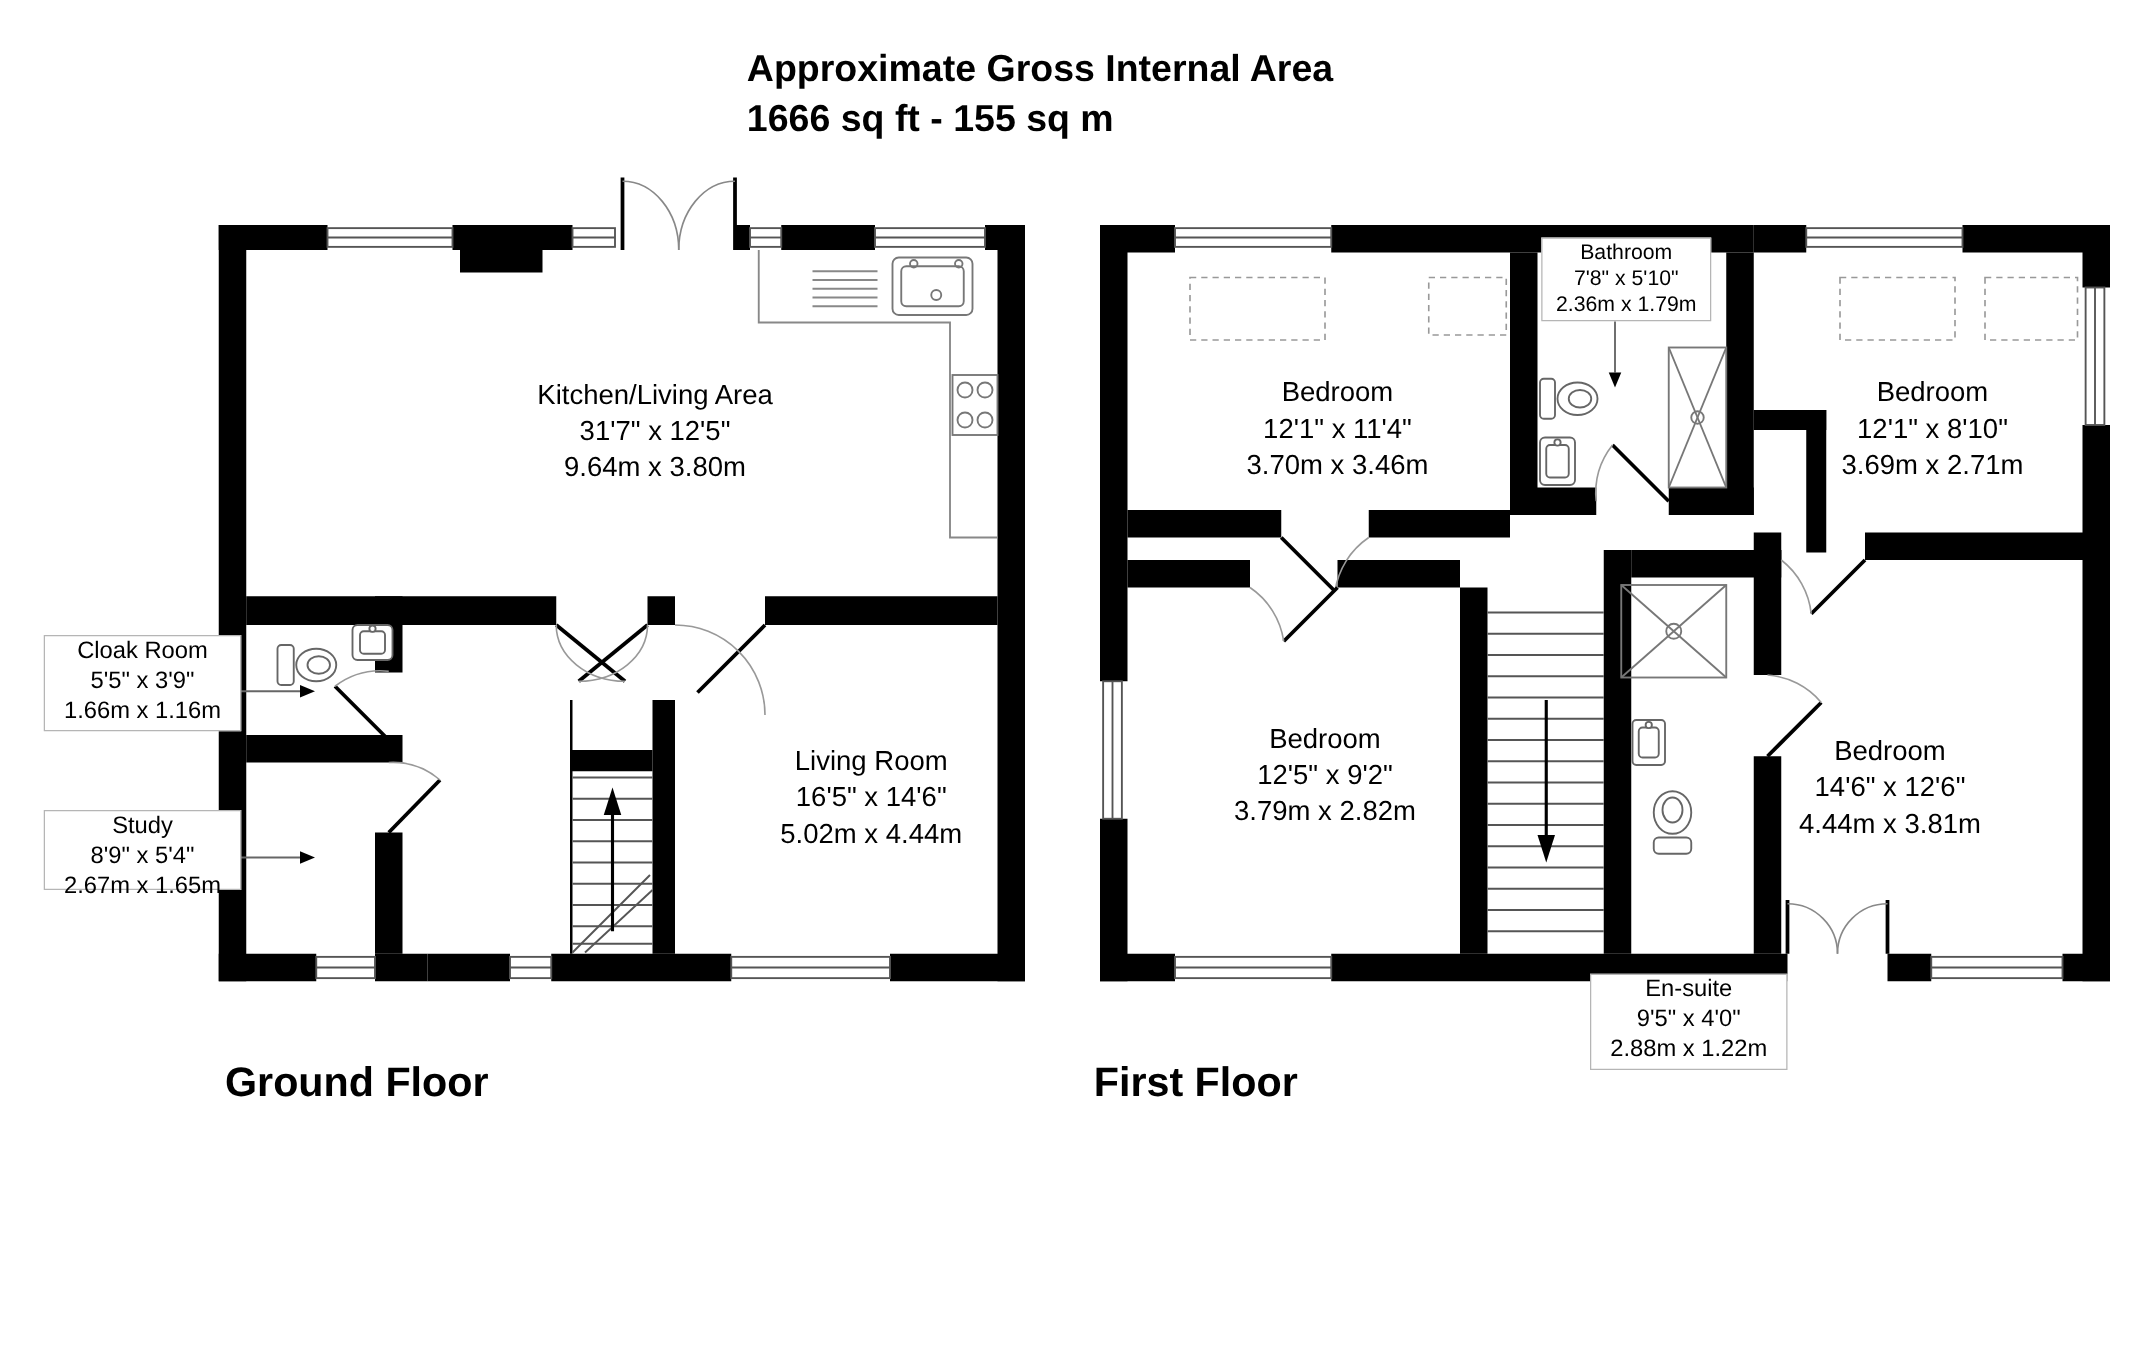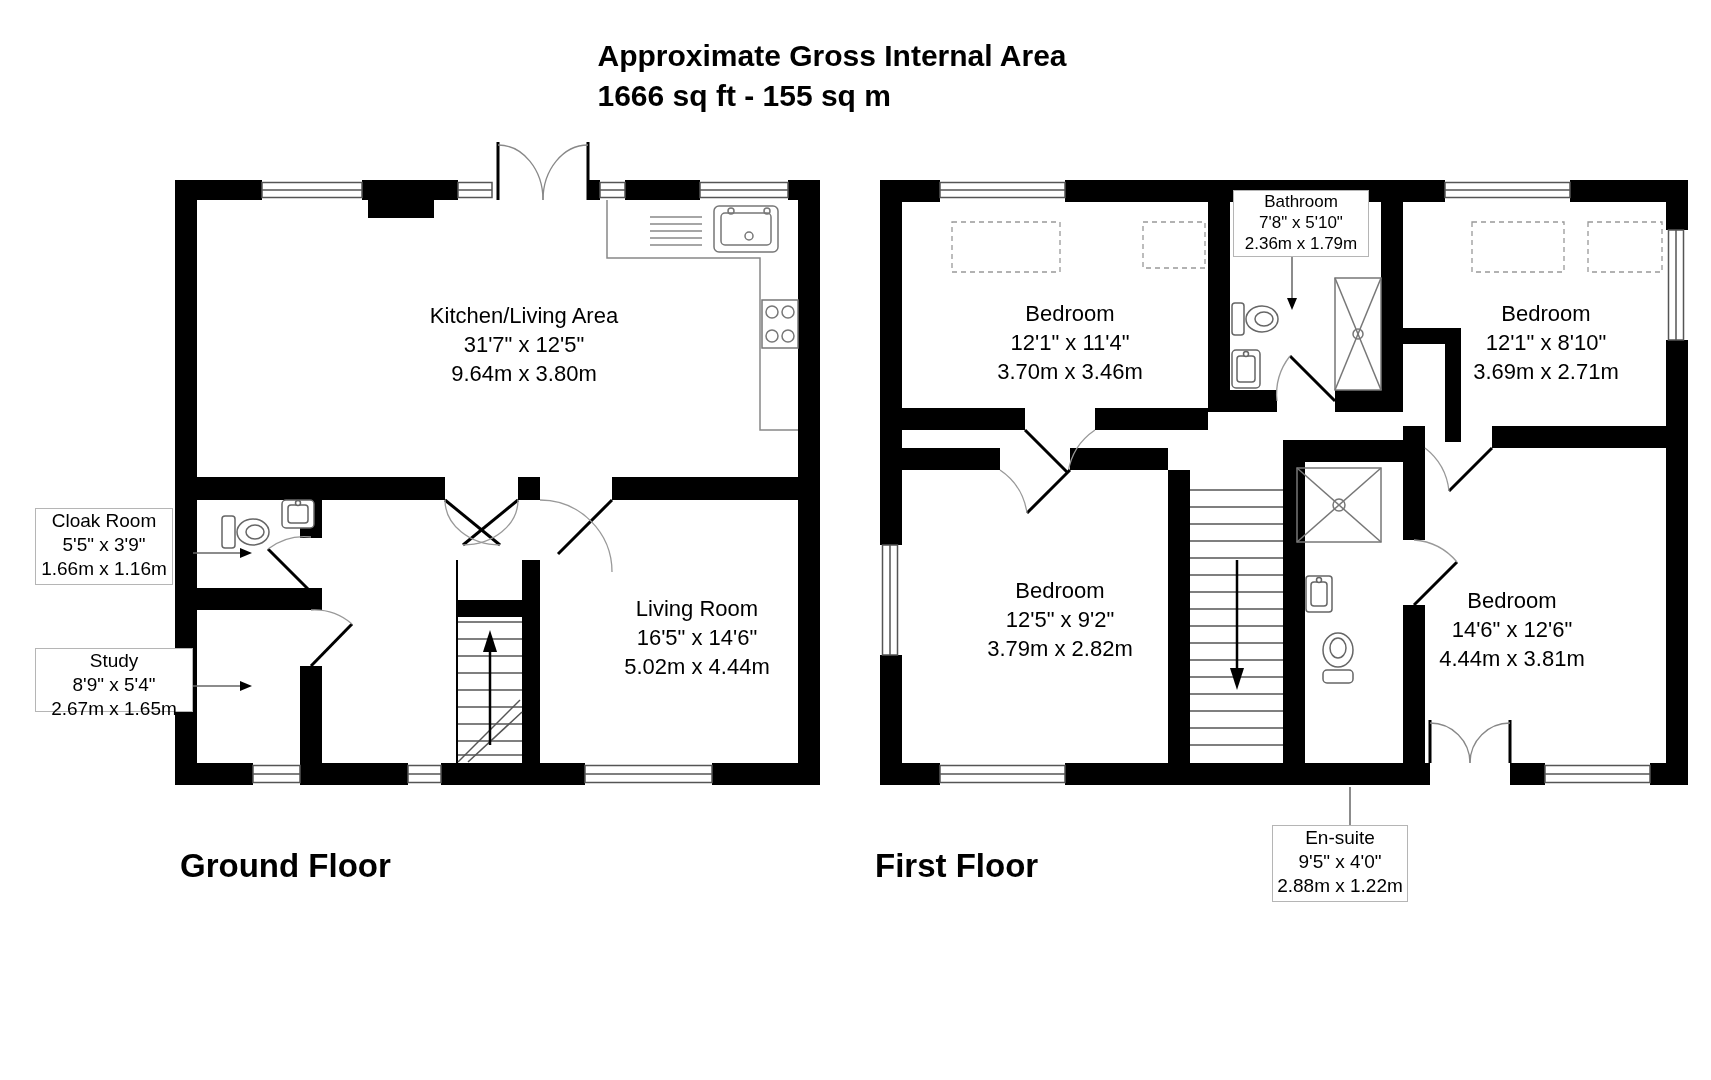--- a/index.html
+++ b/index.html
@@ -297,21 +297,21 @@
   <div>31'7" x 12'5"</div>
   <div>9.64m x 3.80m</div>
 </div>
 
 <div class="room-label" style="left:697px;top:594px">
   <div>Living Room</div>
   <div>16'5" x 14'6"</div>
   <div>5.02m x 4.44m</div>
 </div>
 
-<div class="room-label boxed" style="left:35px;top:508px;width:138px;height:77px">
+<div class="room-label boxed" style="left:35px;top:508px;width:158px;height:77px">
   <div>Cloak Room</div>
   <div>5'5" x 3'9"</div>
   <div>1.66m x 1.16m</div>
 </div>
 
 <div class="room-label boxed" style="left:35px;top:648px;width:158px;height:64px">
   <div>Study</div>
   <div>8'9" x 5'4"</div>
   <div>2.67m x 1.65m</div>
 </div>
@@ -339,21 +339,21 @@
   <div>12'5" x 9'2"</div>
   <div>3.79m x 2.82m</div>
 </div>
 
 <div class="room-label" style="left:1512px;top:586px">
   <div>Bedroom</div>
   <div>14'6" x 12'6"</div>
   <div>4.44m x 3.81m</div>
 </div>
 
-<div class="room-label boxed" style="left:1272px;top:825px;width:136px;height:77px">
+<div class="room-label boxed" style="left:1272px;top:779px;width:158px;height:77px">
   <div>En-suite</div>
   <div>9'5" x 4'0"</div>
   <div>2.88m x 1.22m</div>
 </div>
 
 <div class="floor-label" style="left:180px;top:846px">Ground Floor</div>
 <div class="floor-label" style="left:875px;top:846px">First Floor</div>
 
 
 </div>

